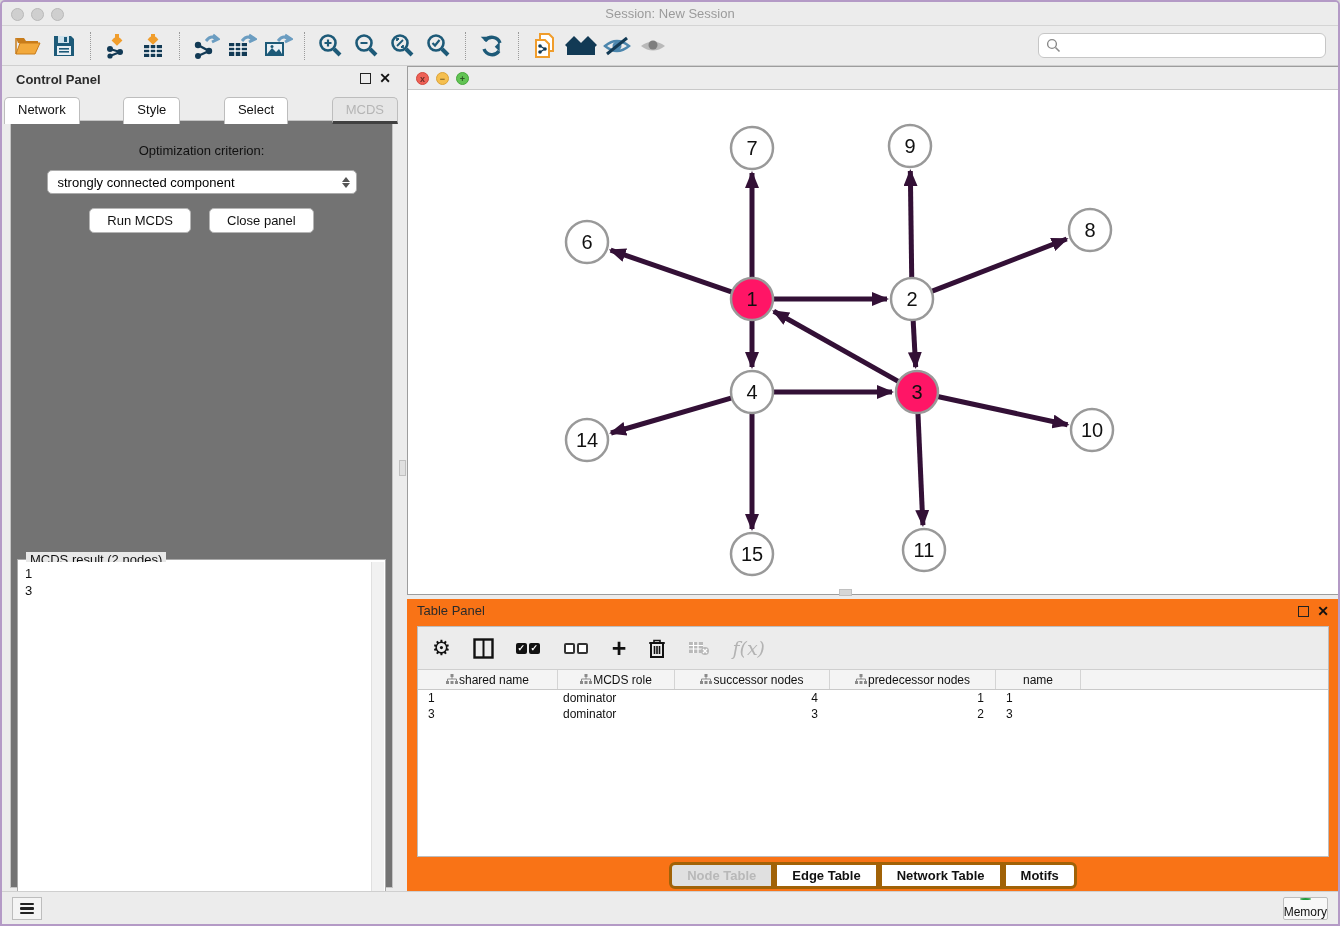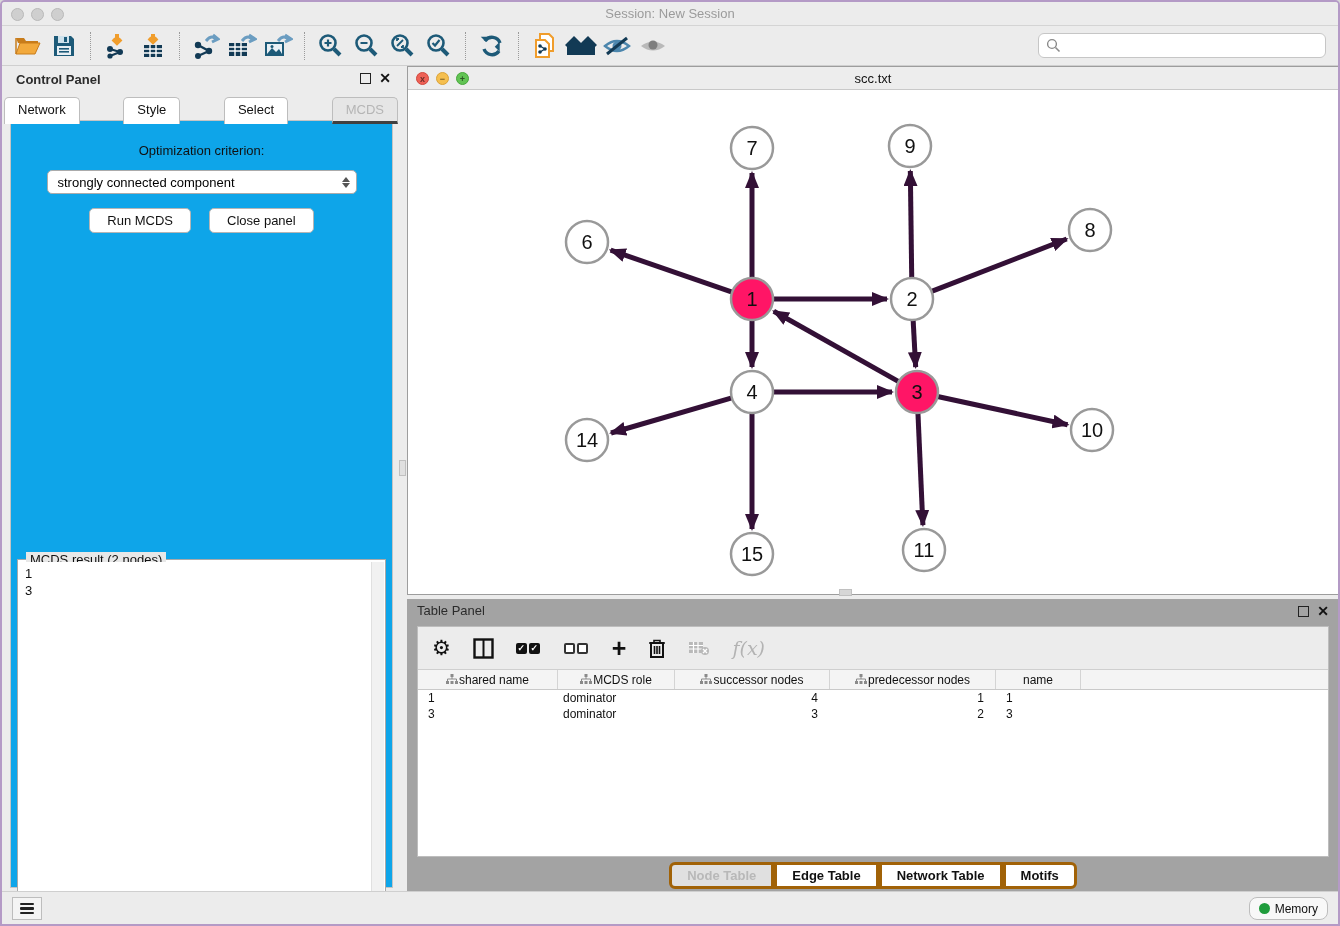--- a/index.html
+++ b/index.html
@@ -28,21 +28,21 @@
   .control-panel { position:absolute; left:2px; top:64px; width:395px; height:827px; background:#ececec; }
   .cp-header { position:absolute; left:0; top:0; width:100%; height:26px; }
   .cp-title { position:absolute; left:12px; top:6px; font-size:13px; color:#2b2b2b;font-weight:bold; }
   .panel-float { position:absolute; top:7px; width:11px; height:11px; border:1.5px solid #222; }
   .panel-close { position:absolute; top:4px; font-size:14px; font-weight:bold; color:#111; }
   .cp-float{right:28px}.cp-close{right:8px}
   .cp-tabs { position:absolute; left:0; top:31px; width:100%; display:flex; justify-content:space-between; z-index:2; }
   .tab { font-size:13px; padding:4px 13px; background:#fff; border:1px solid #bdbdbd; border-bottom:none;
          border-radius:5px 5px 0 0; margin-right:1px; color:#111; }
   .tab.sel { background:#e6e6e6; color:#b5b5b5; border-bottom:3px solid #404040; }
-  .cp-body { position:absolute; left:6px; top:54px; width:383px; height:768px; background:#0ea5e9;
+  .cp-body { position:absolute; left:6px; top:54px; width:383px; height:768px; background:#737373;
              border:1px solid #c4c4c4; }
   .opt-label { text-align:center; margin-top:22px; font-size:13px; color:#111; }
   .criterion { margin:12px auto 0; width:310px; height:24px; background:#fff; border:1px solid #ababab;
                border-radius:5px; display:flex; align-items:center; padding:0 6px 0 10px; font-size:13px; }
   .criterion .stepper { margin-left:auto; display:flex; flex-direction:column; gap:1px; }
   .stepper i { width:0; height:0; border-left:4px solid transparent; border-right:4px solid transparent; }
   .stepper .up { border-bottom:5px solid #555; }
   .stepper .dn { border-top:5px solid #555; }
   .cp-buttons { display:flex; justify-content:center; gap:18px; margin-top:14px; }
   .btn { background:#fff; border:1px solid #b5b5b5; border-radius:5px; font-size:13px; padding:4px 17px; color:#111; }
@@ -67,21 +67,21 @@
                   border-bottom:1px solid #c9c9c9; }
   .net-title { position:absolute; left:0; right:0; top:4px; text-align:center; font-size:13px; color:#111; }
   .mini-traffic { position:absolute; top:5px; width:13px; height:13px; border-radius:50%; font-size:9px;
                   font-weight:bold; text-align:center; line-height:13px; color:rgba(0,0,0,.55); }
   .mt-close{left:8px;  background:#ee6156; border:1px solid #d1473d;}
   .mt-min  {left:28px; background:#f5bf4f; border:1px solid #dba338;}
   .mt-max  {left:48px; background:#62c454; border:1px solid #47a73c;}
   .net-canvas { position:absolute; left:0; top:23px; width:930px; height:504px; background:#fff; }
 
   
-  .table-panel { position:absolute; left:405px; top:597px; width:932px; height:293px; background:#a3a3a3; }
+  .table-panel { position:absolute; left:405px; top:597px; width:932px; height:293px; background:#f97316; }
   .tp-header { position:absolute; left:0; top:0; width:100%; height:24px; }
   .tp-title { position:absolute; left:10px; top:4px; font-size:13px; color:#2b2b2b; }
   .tp-float{right:30px}.tp-close{right:10px}
   .tp-inner { position:absolute; left:10px; top:27px; width:912px; height:231px; background:#fff;
               border:1px solid #bdbdbd; }
   .tp-toolbar { position:absolute; left:0; top:0; width:100%; height:43px; background:#ececec;
                 border-bottom:1px solid #cfcfcf; display:flex; align-items:center; padding-left:14px; gap:22px; }
   .tpt-ic { display:flex; align-items:center; justify-content:center; color:#1c1c1c; }
   .gear-glyph { font-size:21px; color:#111; }
   .chk { display:inline-block; width:11px; height:11px; border-radius:2px; background:#111; color:#fff;
@@ -108,21 +108,21 @@
   .tp-tab.sel { background:#e0e0e0; color:#b8b8b8; }
 
   
   .statusbar { position:absolute; left:0; bottom:0; width:100%; height:33px; background:#ececec;
                border-top:1px solid #cfcfcf; }
   .list-btn { position:absolute; left:10px; top:5px; width:30px; height:23px; background:#f4f4f4;
               border:1px solid #bdbdbd; display:flex; flex-direction:column; gap:2px; align-items:center;
               justify-content:center; }
   .list-line { width:14px; height:2.5px; background:#222; border-radius:1px; }
   .mem-btn { position:absolute; right:10px; top:5px; height:23px; background:#f8f8f8; border:1px solid #bdbdbd;
-             border-radius:8px; display:flex; align-items:center; gap:5px; padding:0 9px; font-size:12px; color:#111; }
+             border-radius:2px; display:flex; align-items:center; gap:5px; padding:0 0; font-size:12px; color:#111;flex-direction:column; }
   .mem-dot { width:11px; height:11px; border-radius:50%; background:#1f9c3c; }
 </style>
 </head>
 <body>
 
 <div class="window">
 
   <div class="titlebar">
     <div class="traffic t1"></div>
     <div class="traffic t2"></div>
@@ -303,21 +303,20 @@
     </div>
   </div>
 
   <div class="vsplit-handle"></div>
 
   <div class="net-frame">
     <div class="net-titlebar">
       <div class="mini-traffic mt-close">x</div>
       <div class="mini-traffic mt-min">−</div>
       <div class="mini-traffic mt-max">+</div>
-      <div class="net-title">scc.txt</div>
     </div>
     <svg class="net-canvas" viewBox="0 0 930 504">
         <defs>
           <marker id="arrow" markerUnits="userSpaceOnUse" markerWidth="18" markerHeight="14" refX="15" refY="7" orient="auto">
             <path d="M0,0 L17,7 L0,14 z" fill="#331036"></path>
           </marker>
         </defs>
         <line x1="344" y1="188" x2="344" y2="83" stroke="#331036" stroke-width="5" marker-end="url(#arrow)"></line>
         <line x1="324.15100568517136" y1="202.143074691241" x2="202.6297551367008" y2="160.1630063199512" stroke="#331036" stroke-width="5" marker-end="url(#arrow)"></line>
         <line x1="365" y1="209" x2="479" y2="209" stroke="#331036" stroke-width="5" marker-end="url(#arrow)"></line>

